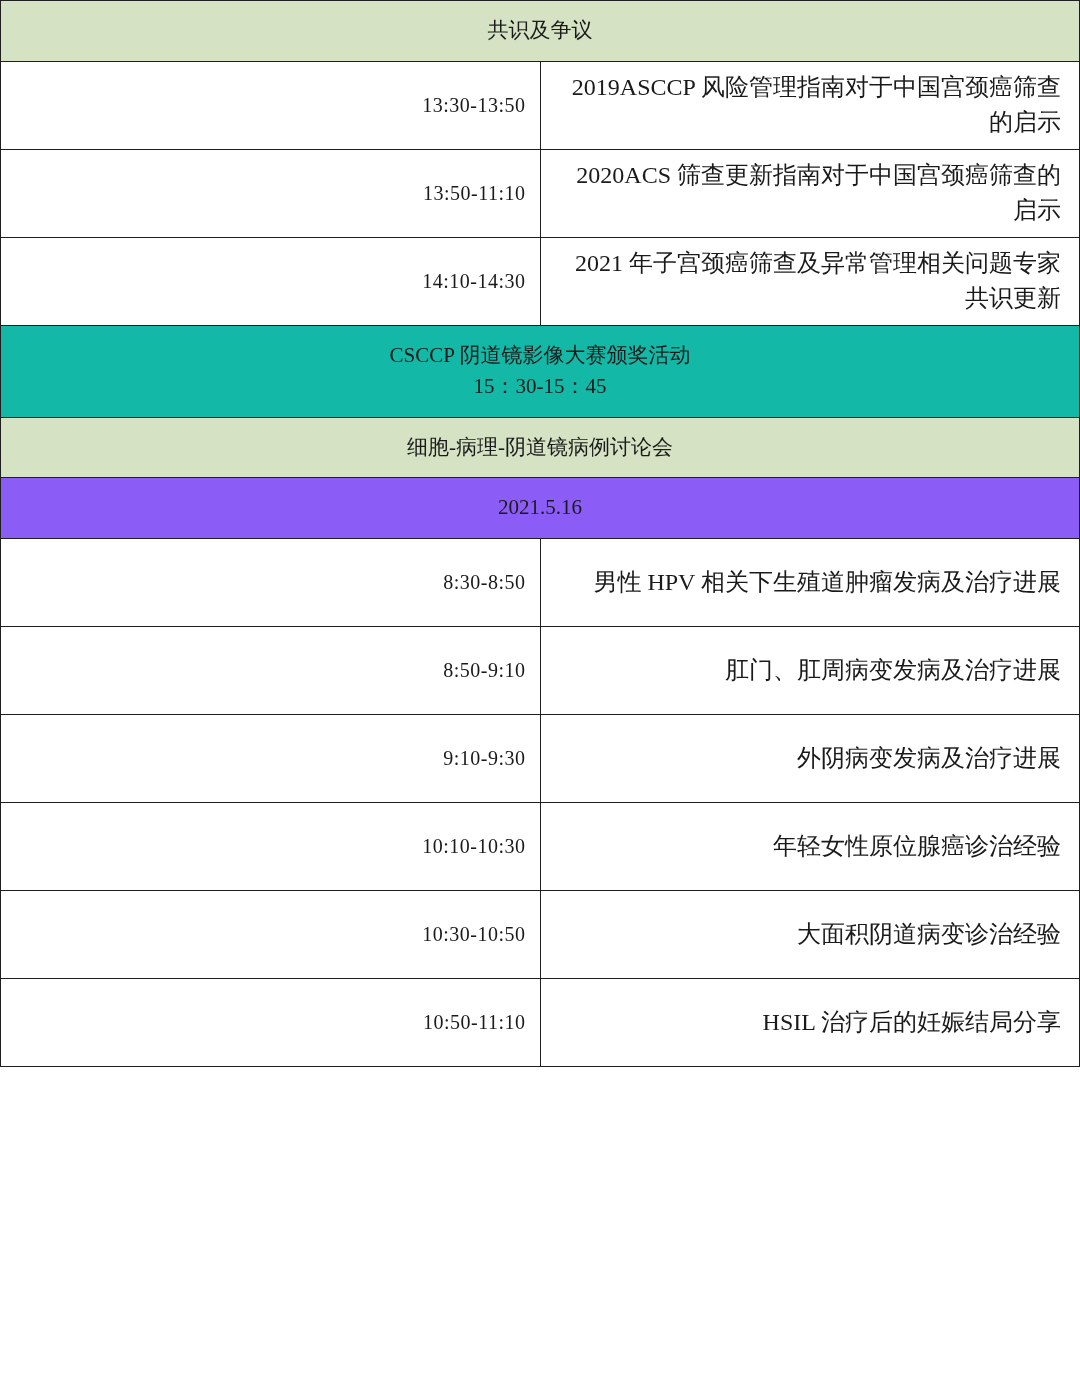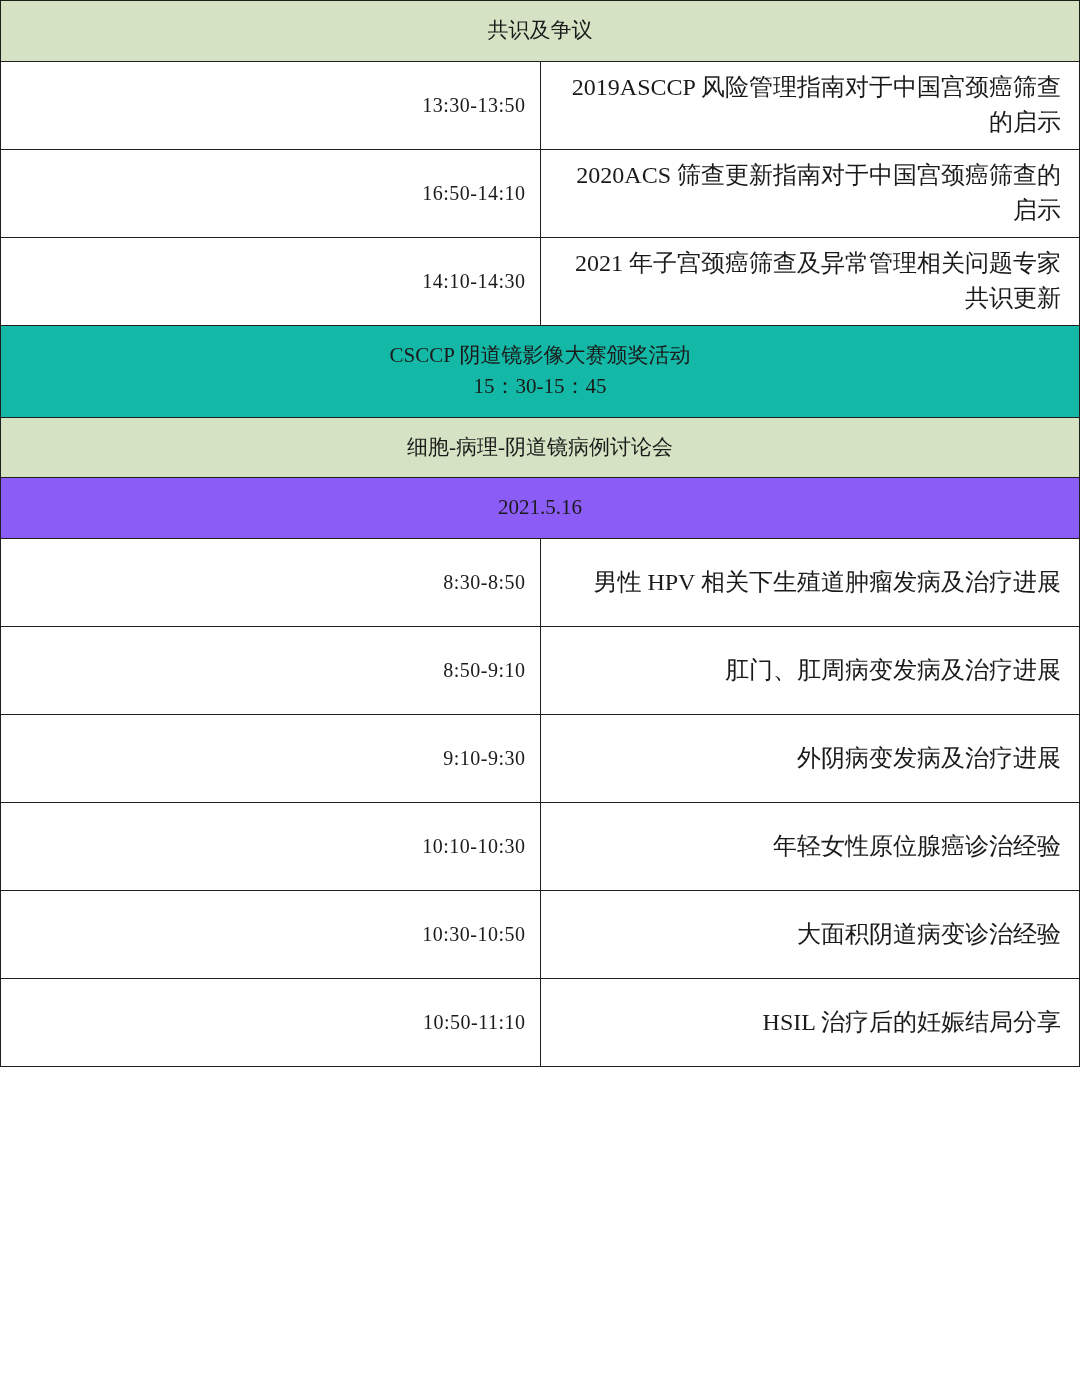--- a/index.html
+++ b/index.html
@@ -73,21 +73,21 @@
           <div class="two-line">
             <span>共识及争议</span>
           </div>
         </td>
       </tr>
       <tr class="item-row">
         <td class="time">13:30-13:50</td>
         <td class="topic">2019ASCCP 风险管理指南对于中国宫颈癌筛查的启示</td>
       </tr>
       <tr class="item-row">
-        <td class="time">16:50-14:10</td>
+        <td class="time">13:50-11:10</td>
         <td class="topic">2020ACS 筛查更新指南对于中国宫颈癌筛查的启示</td>
       </tr>
       <tr class="item-row">
         <td class="time">14:10-14:30</td>
         <td class="topic">2021 年子宫颈癌筛查及异常管理相关问题专家共识更新</td>
       </tr>
       <tr class="session-row orange">
         <td colspan="2">
           <div class="two-line">
             <span>CSCCP 阴道镜影像大赛颁奖活动</span>

